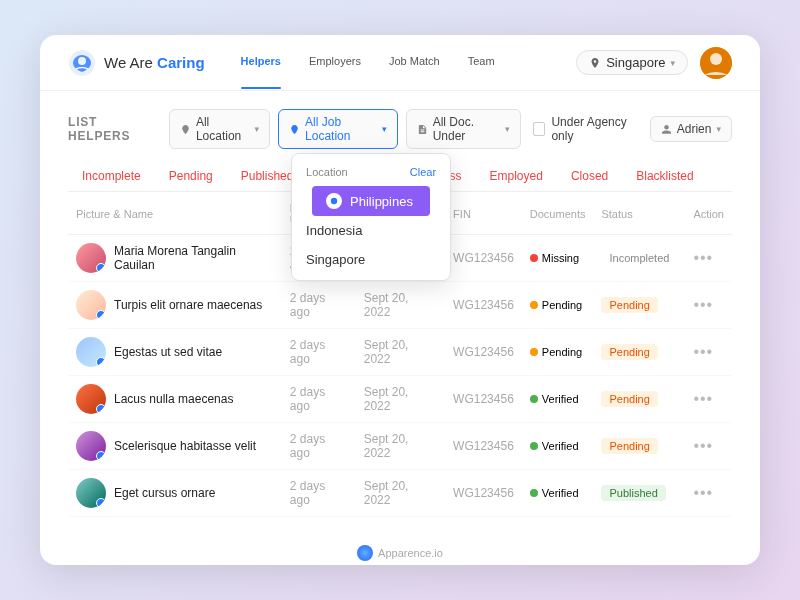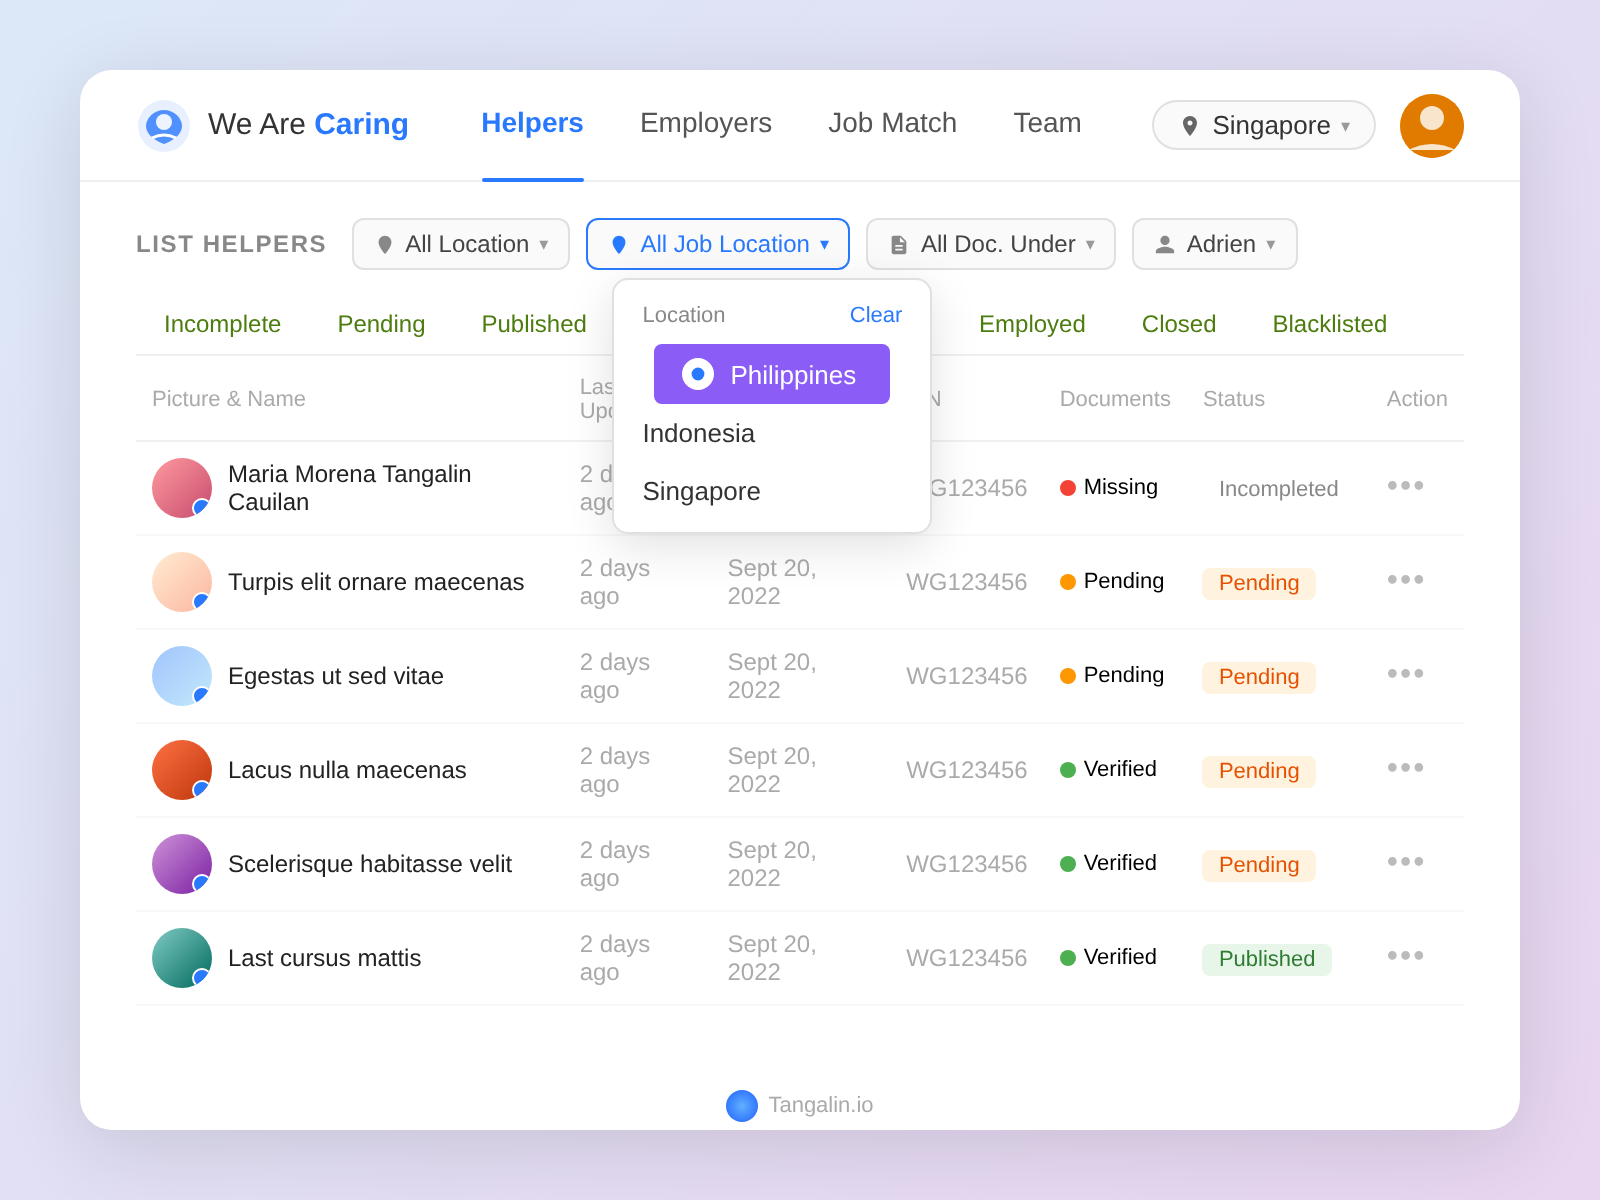--- a/index.html
+++ b/index.html
@@ -46,21 +46,21 @@
       height: 28px;
     }
     .logo-we { color: #333; font-weight: 500; }
     .logo-caring { color: #2979ff; font-weight: 700; }
     .nav-links {
       display: flex;
       gap: 28px;
       flex: 1;
     }
     .nav-link {
-      font-size: 14px;
+      font-size: 11px;
       color: #555;
       text-decoration: none;
       padding-bottom: 4px;
       cursor: pointer;
       position: relative;
     }
     .nav-link.active {
       color: #2979ff;
       font-weight: 600;
     }
@@ -206,21 +206,21 @@
     .tabs {
       display: flex;
       gap: 0;
       border-bottom: 1px solid #eee;
       margin-bottom: 10px;
     }
     .tab {
       font-size: 12px;
       padding: 6px 14px;
       cursor: pointer;
-      color: #4d7c0f;
+      color: #ef4444;
       border-bottom: 2px solid transparent;
     }
     .tab.active {
       color: #2979ff;
       border-bottom: 2px solid #2979ff;
       font-weight: 600;
     }
     
     .table-container { flex: 1; overflow: hidden; }
     table { width: 100%; border-collapse: collapse; font-size: 12px; }
@@ -387,20 +387,24 @@
         </div>
 
         <div class="filter-btn">
           <svg width="11" height="11" viewBox="0 0 24 24">
               <path d="M14 2H6c-1.1 0-2 .9-2 2v16c0 1.1.9 2 2 2h12c1.1 0 2-.9 2-2V8l-6-6zm2 16H8v-2h8v2zm0-4H8v-2h8v2zm-3-5V3.5L18.5 9H13z" fill="#888"></path>
             </svg>
           <span>All Doc. Under</span>
           <span class="chevron">▾</span>
         </div>
 
+        <div class="agency-filter">
+          <div class="agency-checkbox"></div>
+          <span>Under Agency only</span>
+        </div>
 
         <div class="filter-btn">
           <svg width="11" height="11" viewBox="0 0 24 24">
               <path d="M12 12c2.7 0 5-2.3 5-5s-2.3-5-5-5-5 2.3-5 5 2.3 5 5 5zm0 2c-3.3 0-10 1.7-10 5v2h20v-2c0-3.3-6.7-5-10-5z" fill="#888"></path>
             </svg>
           <span>Adrien</span>
           <span class="chevron">▾</span>
         </div>
       </div>
     </div>
@@ -554,21 +558,21 @@
     <td>
       <div class="more-btn">•••</div>
     </td>
   </tr>
             <tr>
     <td>
       <div class="person-cell">
         <div class="person-avatar av6">
           <div class="edit-dot"></div>
         </div>
-        <span class="person-name">Last cursus mattis</span>
+        <span class="person-name">Eget cursus ornare</span>
       </div>
     </td>
     <td class="text-muted">2 days ago</td>
     <td class="text-muted">Sept 20, 2022</td>
     <td class="text-muted">WG123456</td>
     <td>
       <div class="doc-status">
         <span class="dot dot-green"></span>
         <span>Verified</span>
       </div>
@@ -580,15 +584,15 @@
       <div class="more-btn">•••</div>
     </td>
   </tr>
           </tbody>
       </table>
     </div>
   </div>
 
   <div class="footer">
     <div class="footer-logo"></div>
-    <span>Tangalin.io</span>
+    <span>Apparence.io</span>
   </div>
 </div>
 
 </body></html>

